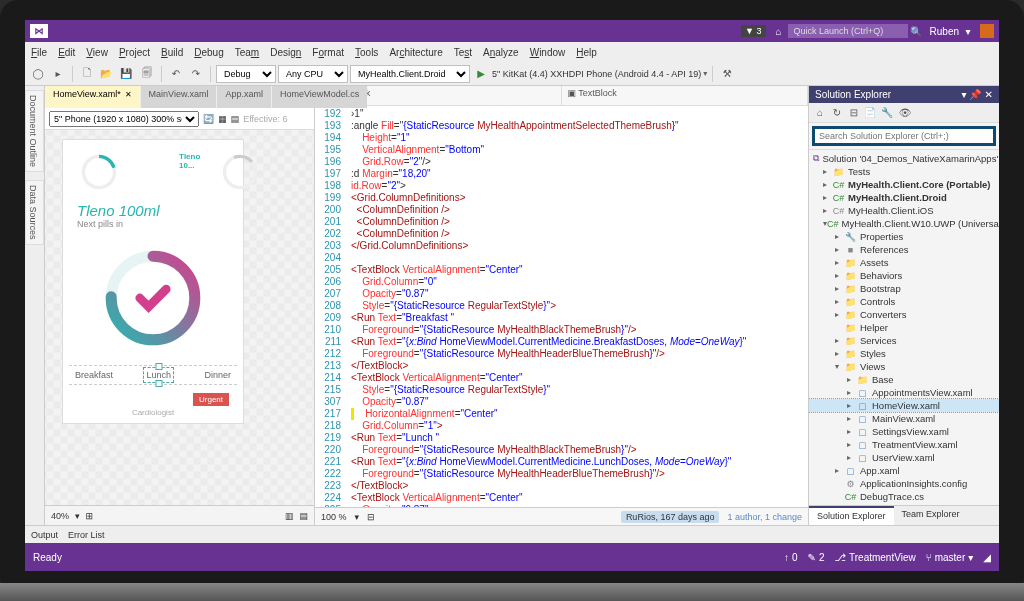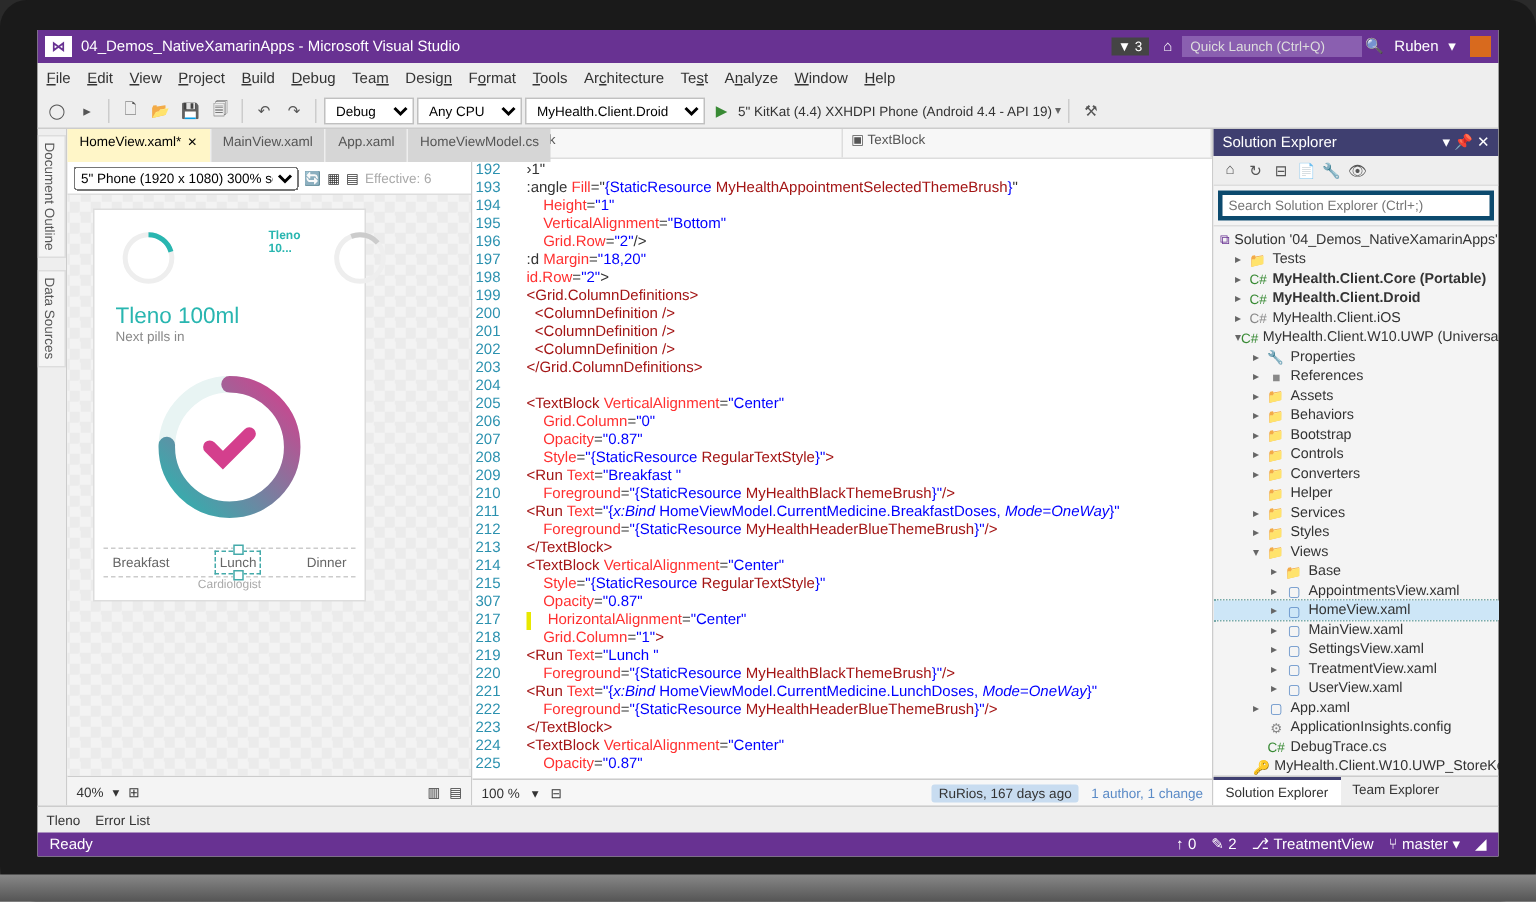--- a/index.html
+++ b/index.html
@@ -48,42 +48,42 @@
 .doc-tabs .tab .close { margin-left: 4px; font-size: 8px; }
 .device-bar { height: 22px; border-bottom: 1px solid #ddd; display: flex; align-items: center; padding: 0 4px; font-size: 9px; gap: 4px; }
 .device-bar select { font-size: 9px; height: 16px; flex: 0 0 auto; }
 .design-surface { flex: 1; background: #f3f3f3 repeating-conic-gradient(#f3f3f3 0% 25%, #ebebeb 0% 50%) 50% / 14px 14px; position: relative; overflow: hidden; padding: 10px 0 0 18px; }
 .phone { width: 180px; background: #fff; box-shadow: 0 0 0 1px #ddd; padding: 6px; }
 .gauges { display: flex; gap: 20px; padding: 6px 10px; }
 .gauge-sm { width: 48px; height: 40px; position: relative; }
 .gauge-sm svg { width: 40px; height: 40px; }
 .gauge-label { font-size: 8px; color: #29b6b0; font-weight: 600; margin-left: 40px; }
 .gauge-label.gray { color: #c4c4c4; }
-.med-name { color: #29b6b0; font-size: 15px; padding: 4px 8px 0; }
+.med-name { color: #29b6b0; font-size: 15px; padding: 4px 8px 0; font-style: italic; }
 .med-sub { color: #888; font-size: 9px; padding: 0 8px 8px; }
 .big-gauge { display: flex; justify-content: center; padding: 6px 0 12px; }
 .big-gauge svg { width: 110px; height: 110px; }
 .meal-row { display: flex; justify-content: space-between; padding: 4px 6px; border-top: 1px dashed #ccc; border-bottom: 1px dashed #ccc; font-size: 9px; color: #666; position: relative; }
 .meal-row .meal { position: relative; }
 .meal-row .meal.sel { outline: 1px dashed #4aa; outline-offset: 2px; }
 .meal-row .meal.sel::before, .meal-row .meal.sel::after { content:''; position:absolute; width:5px; height:5px; background:#fff; border:1px solid #4aa; left:50%; transform:translateX(-50%);}
 .meal-row .meal.sel::before { top:-7px; }
 .meal-row .meal.sel::after { bottom:-7px; }
 .urgent { text-align: right; padding: 8px 8px 4px; }
 .urgent span { background: #d9534f; color: #fff; font-size: 8px; padding: 2px 6px; }
 .doctor { color: #29b6b0; font-size: 16px; text-align: center; padding: 2px 0 0; }
 .doctor-role { color: #aaa; font-size: 8px; text-align: center; }
 .zoom-bar { height: 20px; border-top: 1px solid #ccc; display: flex; align-items: center; padding: 0 6px; font-size: 9px; gap: 6px; background: #f4f4f4; }
 
 
 .editor { flex: 1; background: #fff; display: flex; flex-direction: column; font-family: Consolas, monospace; font-size: 10px; border-right: 1px solid #ccc; }
 .editor-nav { height: 20px; display: flex; border-bottom: 1px solid #ddd; background: #f7f7f7; }
 .editor-nav .half { flex: 1; border-right: 1px solid #ddd; padding: 2px 6px; font-size: 9px; color: #555; }
 .editor-body { flex: 1; display: flex; overflow: hidden; }
-.gutter { width: 32px; background: #fff; text-align: left; color: #2b91af; padding: 2px 6px 2px 2px; }
+.gutter { width: 32px; background: #fff; text-align: right; color: #2b91af; padding: 2px 6px 2px 2px; }
 .gutter div { height: 12px; line-height: 12px; }
 .code { flex: 1; padding: 2px 4px; white-space: pre; overflow: hidden; }
 .code .line { height: 12px; line-height: 12px; }
 .tag { color: #a31515; }
 .attr { color: #ff3030; }
 .str { color: #0000ff; }
 .res { color: #a31515; }
 .bind { color: #0000ff; font-style: italic; }
 .plain { color: #333; }
 .editor-status { height: 18px; border-top: 1px solid #ccc; display: flex; align-items: center; font-size: 9px; background: #f7f7f7; padding: 0 6px; gap: 8px; }
@@ -103,35 +103,34 @@
 .sol-tree .ico { width: 13px; display: inline-flex; justify-content: center; margin-right: 3px; font-size: 9px; }
 .sol-tree .i1 { padding-left: 14px; }
 .sol-tree .i2 { padding-left: 26px; }
 .sol-tree .i3 { padding-left: 38px; }
 .sol-tabs { height: 20px; display: flex; background: #eee; border-top: 1px solid #ccc; font-size: 9px; }
 .sol-tabs .stab { padding: 3px 8px; cursor: pointer; }
 .sol-tabs .stab.active { background: #fff; border-top: 2px solid #3f3f70; }
 
 
 .bottom-tabs { height: 18px; background: #eee; display: flex; align-items: center; padding: 0 6px; font-size: 9px; gap: 10px; border-top: 1px solid #ccc; }
-.statusbar { height: 16px; background: #683292; color: #fff; display: flex; align-items: center; padding: 0 8px; font-size: 10px; }
+.statusbar { height: 28px; background: #683292; color: #fff; display: flex; align-items: center; padding: 0 8px; font-size: 10px; }
 .statusbar .spacer { flex: 1; }
 .statusbar .sitem { margin-left: 10px; display: inline-flex; align-items: center; gap: 3px; }
 
 svg { display: block; }
 </style>
 </head>
 <body>
 
 <div class="laptop">
 <div class="screen">
 
 <div class="titlebar">
   <div class="vs-icon">⋈</div>
-  <div class="title-text">04_Demos_NativeXamarinApps - Microsoft Visual Studio</div>
   <div class="spacer"></div>
   <span class="badge">▼ 3</span>
   <span class="tbicon">⌂</span>
   <input class="quicklaunch" placeholder="Quick Launch (Ctrl+Q)" style="">
   <span class="tbicon">🔍</span>
   <span class="user">Ruben</span>
   <span class="tbicon">▾</span>
   <span class="avatar"></span>
 </div>
 
@@ -229,20 +228,21 @@
           <circle cx="50" cy="50" r="38" fill="none" stroke="#e8f4f3" stroke-width="10"></circle>
           <circle cx="50" cy="50" r="38" fill="none" stroke="url(#g1)" stroke-width="10" stroke-dasharray="180 60" stroke-linecap="round" transform="rotate(-90 50 50)"></circle>
           <path d="M38 50 l8 8 l16 -16" fill="none" stroke="#d43f8d" stroke-width="8" stroke-linecap="round"></path>
         </svg>
       </div>
       <div class="meal-row">
         <span class="meal">Breakfast</span>
         <span class="meal sel">Lunch</span>
         <span class="meal">Dinner</span>
       </div>
+      <div class="urgent"><span>Urgent</span></div>
       <div class="doctor-role">Cardiologist</div>
     </div>
   </div>
   <div class="zoom-bar">
     <span>40%</span>
             <span>▾</span>
     <span class="tbtn">⊞</span>
     <div style="flex:1"></div>
     <span class="tbtn">▥</span>
     <span class="tbtn">▤</span>
@@ -466,21 +466,21 @@
           </div>
   <div class="sol-tabs">
     <div class="stab active">Solution Explorer</div>
     <div class="stab">Team Explorer</div>
   </div>
 </div>
 
 </div>
 
 <div class="bottom-tabs">
-  <span>Tleno</span>
+  <span>Output</span>
   <span>Error List</span>
 </div>
 
 <div class="statusbar">
   <span>Ready</span>
   <div class="spacer"></div>
   <span class="sitem">↑ <span>0</span></span>
   <span class="sitem">✎ <span>2</span></span>
   <span class="sitem">⎇ <span>TreatmentView</span></span>
   <span class="sitem">⑂ <span>master</span> ▾</span>

